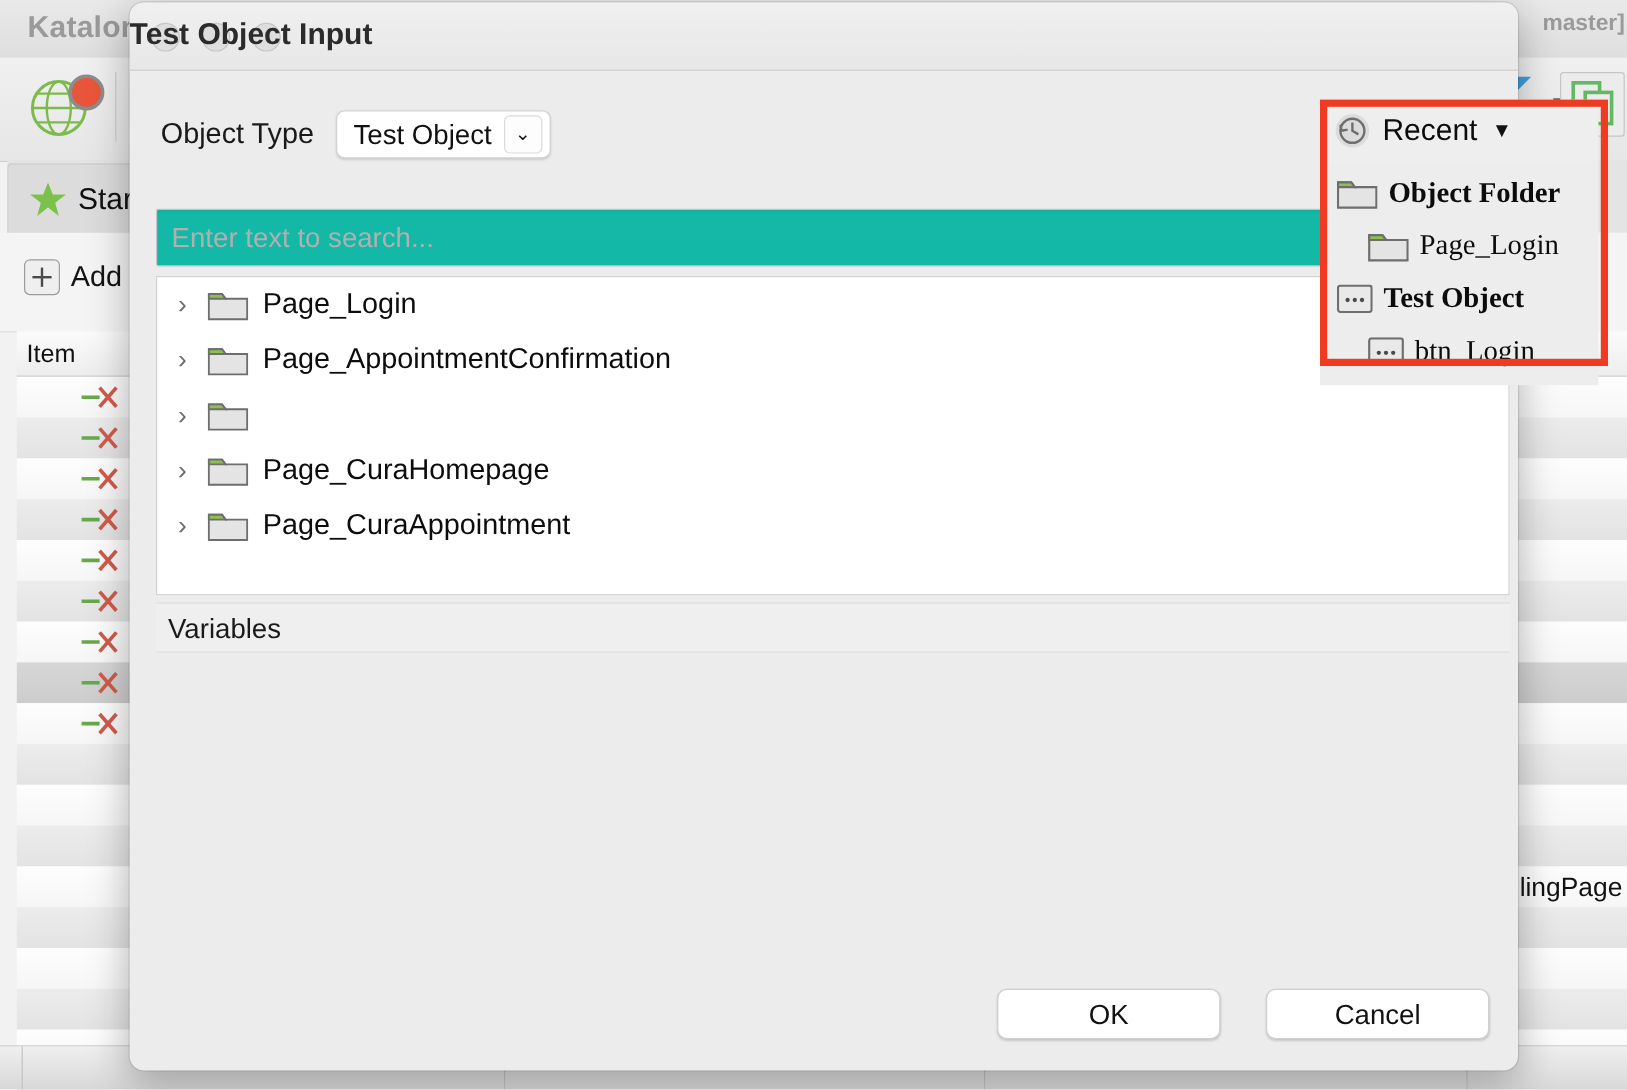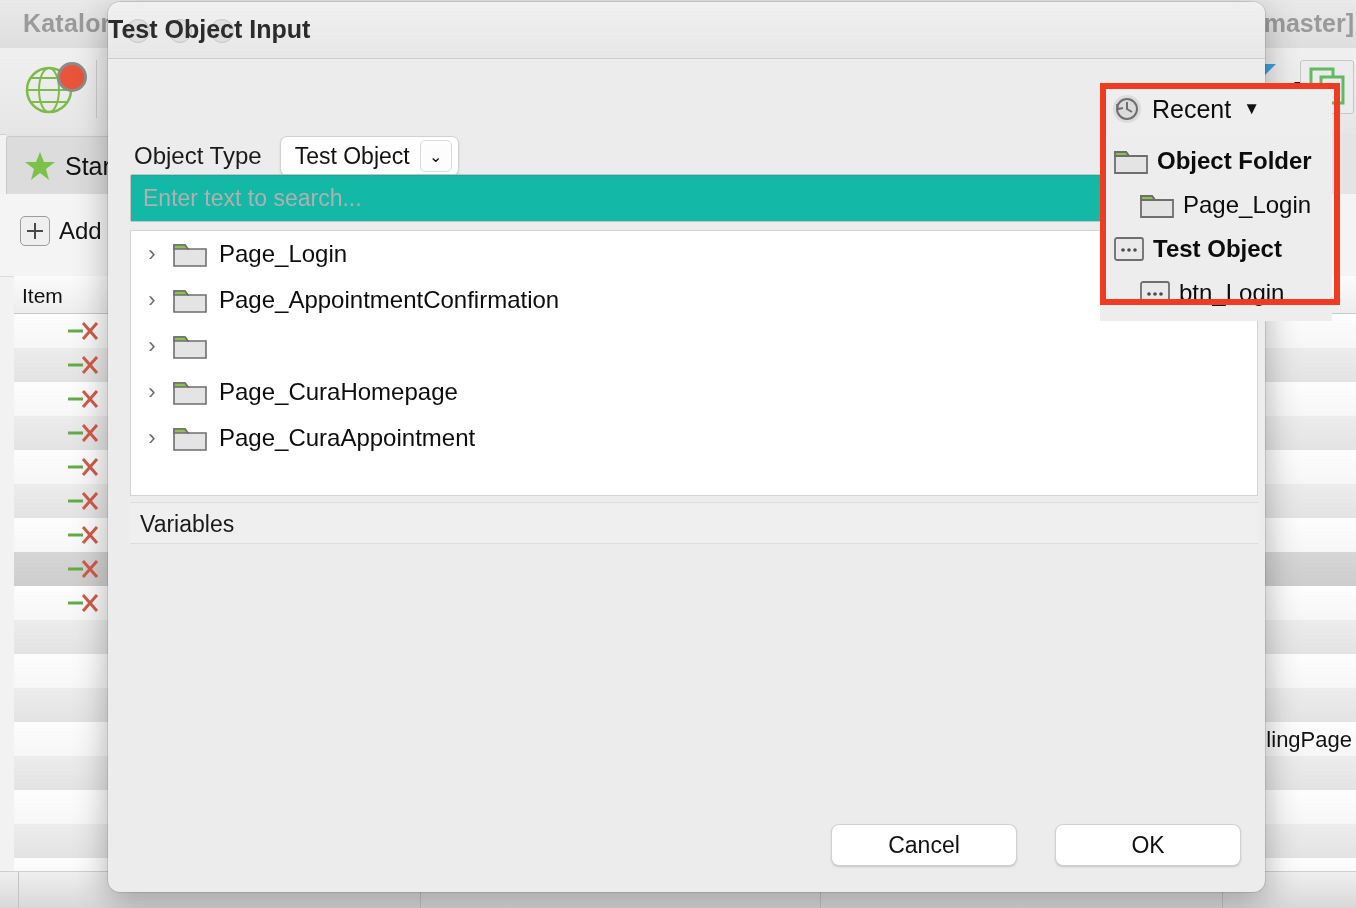--- a/index.html
+++ b/index.html
@@ -21,21 +21,21 @@
     background: linear-gradient(180deg,#e9e9e9 0%, #dedede 100%);
     border-bottom: 1px solid #c9c9c9;
   }
   .bg-title-left {
     position: absolute; left: 23px; top: 9px;
     font-size: 25px; font-weight: bold; color: #9a9a9a;
     letter-spacing: .2px;
   }
   .bg-title-right {
     position: absolute; right: 2px; top: 9px;
-    font-size: 25px; font-weight: bold; color: #9a9a9a;
+    font-size: 19px; font-weight: bold; color: #9a9a9a;
   }
   .bg-toolbar {
     position: absolute; left: 0; top: 48px; width: 1356px; height: 86px;
     background: linear-gradient(180deg,#f0f0f0 0%, #e6e6e6 100%);
     border-bottom: 1px solid #cfcfcf;
   }
   .tb-sep {
     position: absolute; top: 12px; width: 1px; height: 58px;
     background: #cccccc;
   }
@@ -132,21 +132,21 @@
   .dlg-title{
     position:absolute; left:0; right:0; top:13px; text-align:left;
     font-size:25px; font-weight:bold; color:#2b2b2b;
   }
   .lights{ position:absolute; left:18px; top:17px; display:flex; gap:18px; }
   .light{ width:22px;height:22px;border-radius:50%;
           background:#dedede; border:1px solid #c6c6c6; }
 
   .row-objtype{
     position:absolute; left:26px; top:90px;
-    display:flex; align-items:center; gap:18px;margin-top:44px;
+    display:flex; align-items:center; gap:18px;
   }
   .lbl-objtype{ font-size:24px; color:#1a1a1a; }
   .popup-btn{
     display:flex; align-items:center;
     height:38px; padding:0 6px 0 14px;
     background:#ffffff; border:1px solid #d2d2d2; border-radius:7px;
     box-shadow:0 1px 2px rgba(0,0,0,.14);
     font-size:23px; color:#111;
   }
   .popup-caret{
@@ -209,21 +209,21 @@
   .recent-btn{
     position:relative; display:flex; align-items:center; gap:10px;
     width:232px; height:52px; padding-left:12px; box-sizing:border-box;
     background:#eeeeee;
     font-size:25px; color:#0c0c0c;
   }
   .clock-icon{ width:30px;height:30px; display:block; }
   .recent-caret{ font-size:17px; color:#111; margin-left:2px; }
   .recent-menu{
     width:232px; background:#ededed;
-    padding:4px 0 6px 0; box-sizing:border-box;
+    padding:4px 0 6px 0; box-sizing:border-box;font-family:Liberation Serif, serif;
   }
   .rm-item{ display:flex; align-items:center; height:44px; gap:9px; }
   .rm-group{ padding-left:14px; font-weight:bold; font-size:24px; color:#0c0c0c; }
   .rm-child{ padding-left:40px; font-size:24px; color:#0c0c0c; }
   .folder-ic{ width:34px; height:27px; display:block; flex:none; }
   .to-ic{ width:30px; height:24px; display:block; flex:none; }
   .redbox{
     position:absolute; left:1100px; top:83px; width:240px; height:222px;
     border:6px solid #ee3b22; box-sizing:border-box; z-index:41;
     pointer-events:none;
@@ -435,22 +435,22 @@
         <span class="tree-label">Page_CuraAppointment</span>
       </div>
     </div>
 
     <div class="var-head">
       <span>Variables</span>
     </div>
     <div class="var-body"></div>
 
     <div class="dlg-buttons">
+      <div class="btn">OK</div>
       <div class="btn">Cancel</div>
-      <div class="btn">OK</div>
     </div>
   </div>
 
   <div class="recent-wrap">
     <div class="recent-btn">
       <svg class="clock-icon" viewBox="0 0 30 30">
         <circle cx="15" cy="15" r="14" fill="#dcdcdc"></circle>
         <circle cx="15" cy="15" r="10" fill="none" stroke="#6f6f6f" stroke-width="2"></circle>
         <path d="M5 10l1 5 5-1" fill="none" stroke="#6f6f6f" stroke-width="2"></path>
         <path d="M15 8v7l5 3" fill="none" stroke="#6f6f6f" stroke-width="2"></path>

